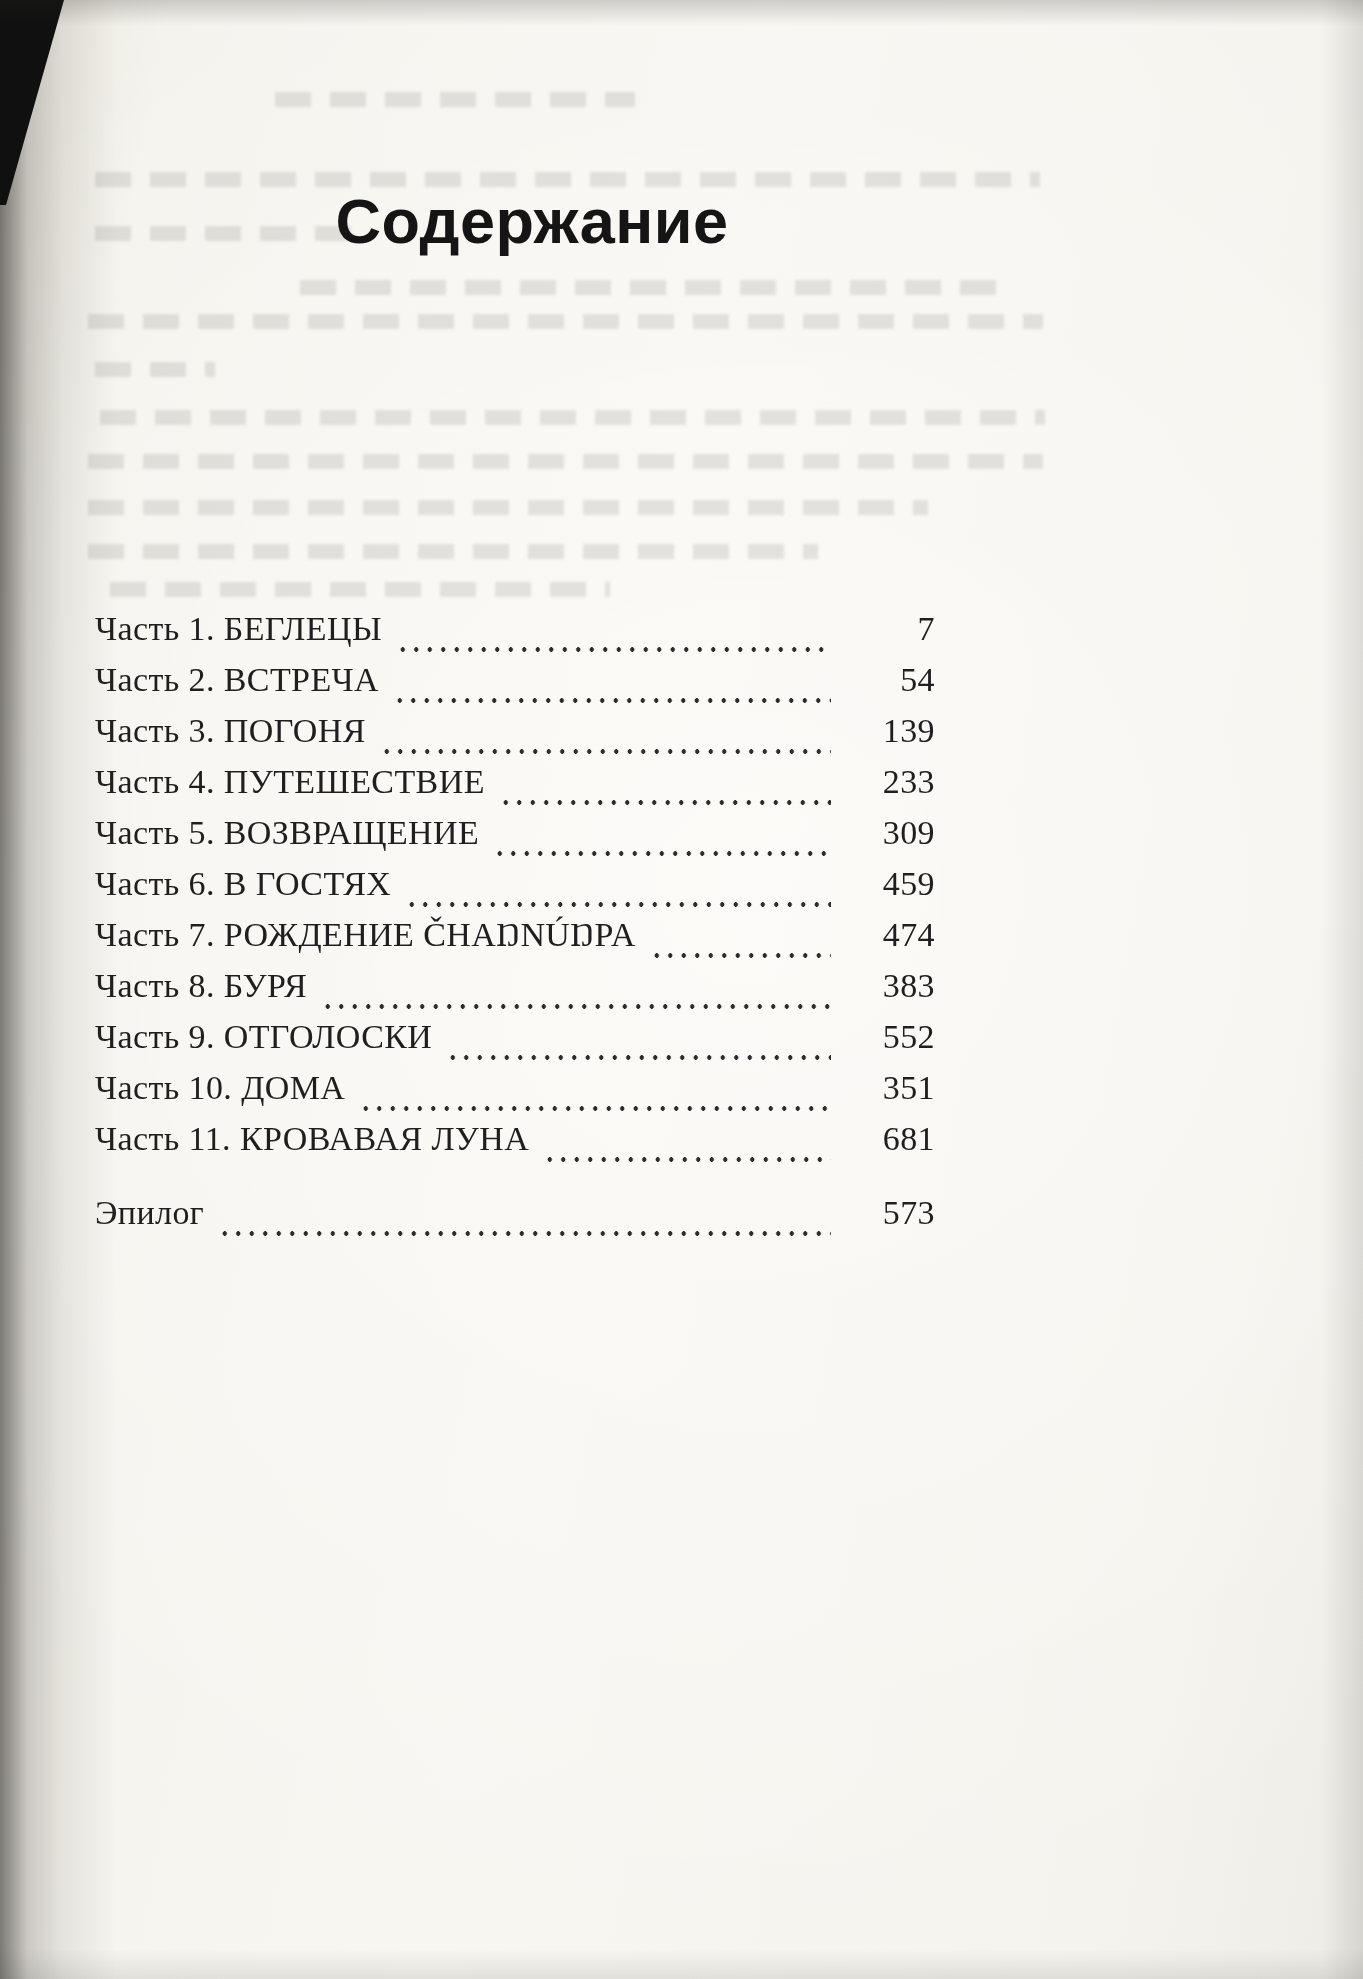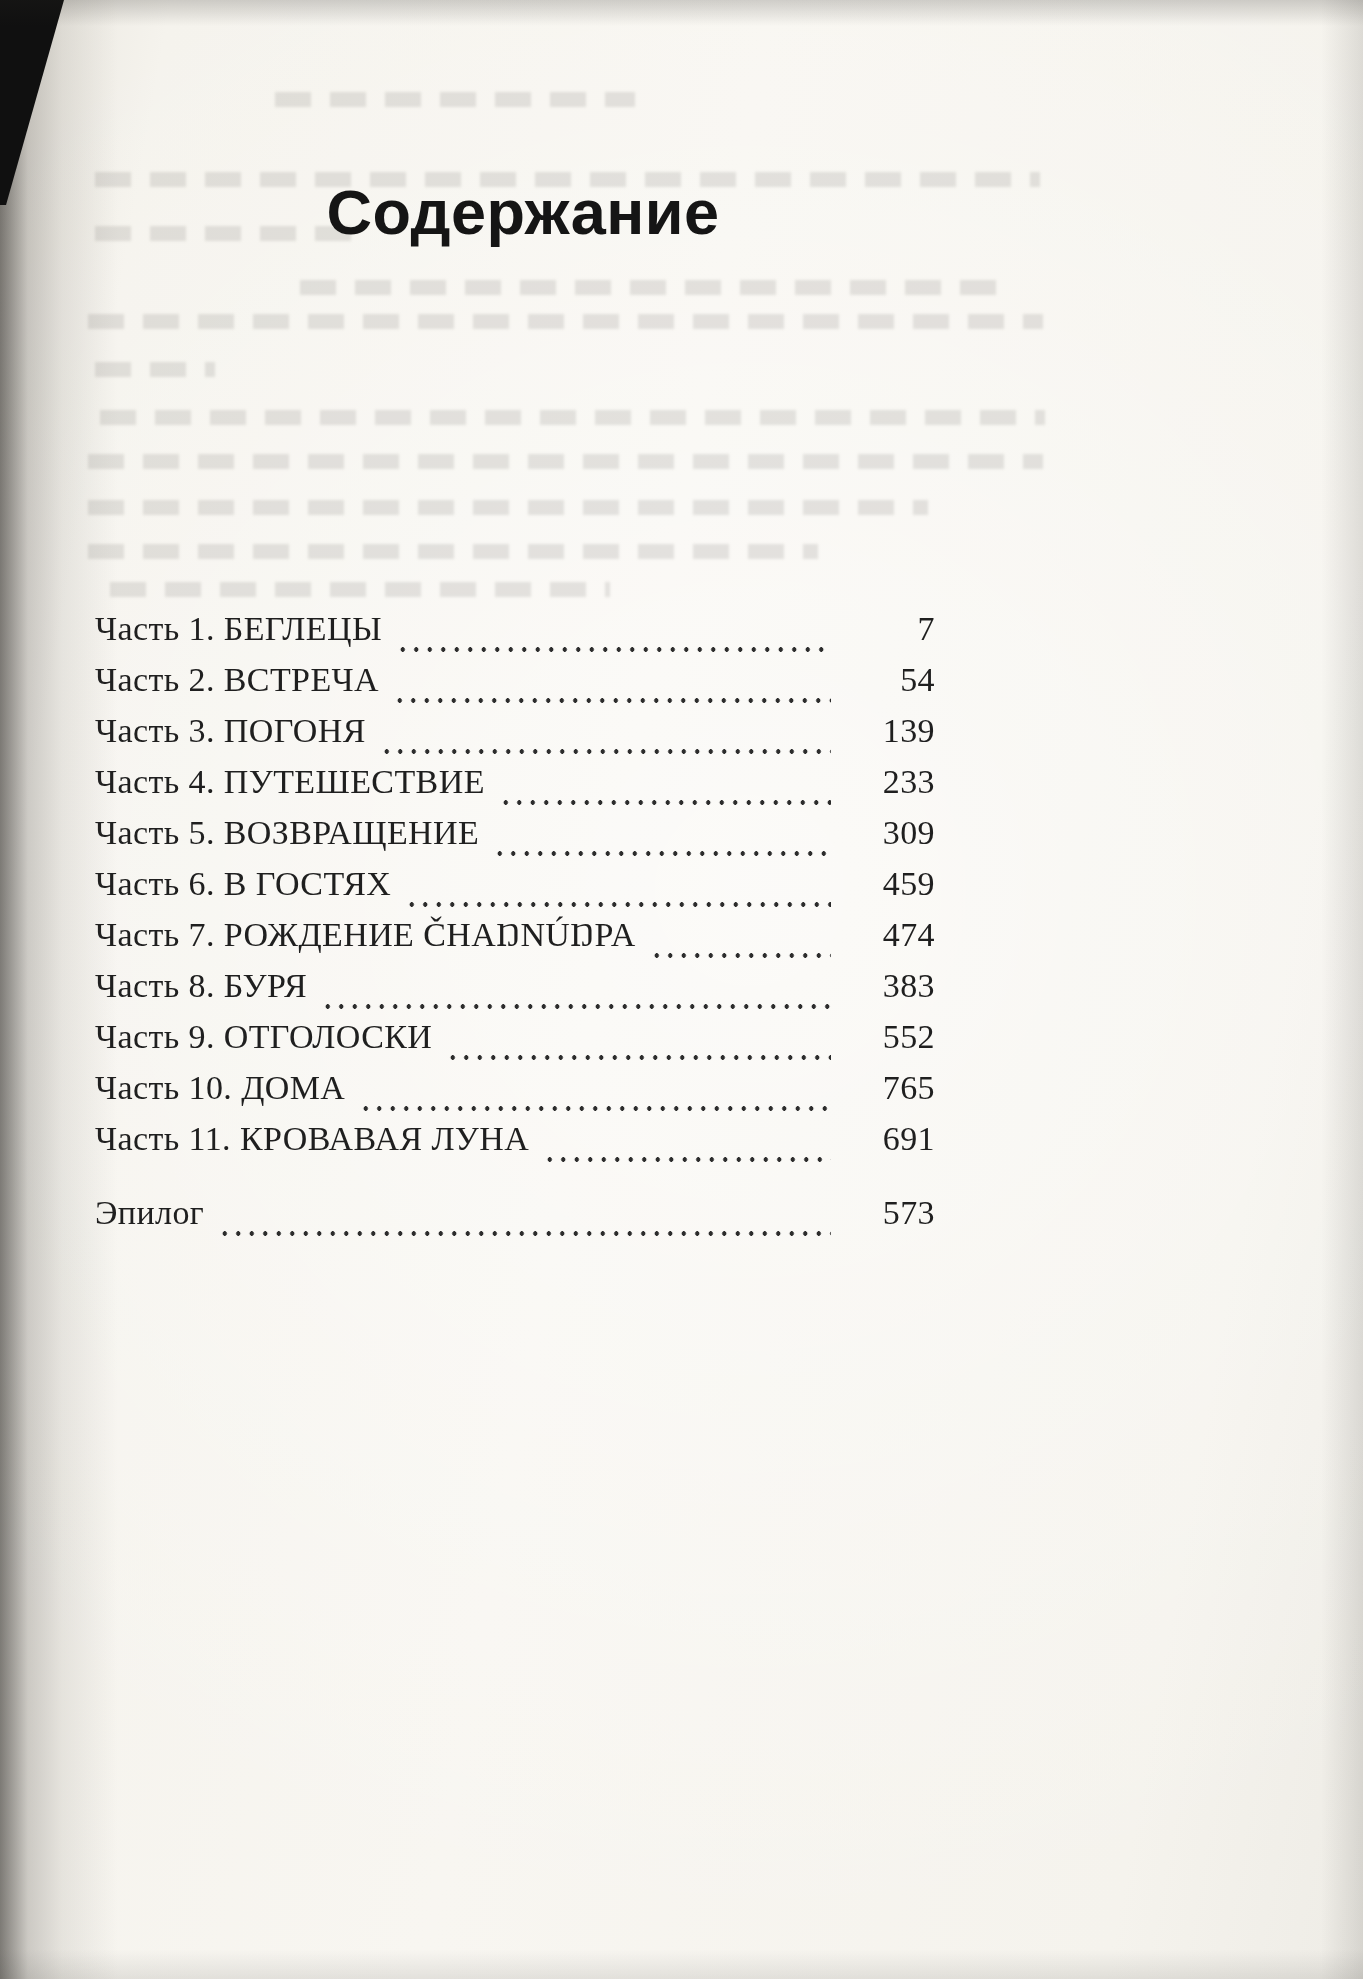--- a/index.html
+++ b/index.html
@@ -73,21 +73,21 @@
       rgba(92,90,84,0.30) 0px, rgba(92,90,84,0.30) 36px,
       rgba(0,0,0,0) 36px, rgba(0,0,0,0) 55px);
     pointer-events: none;
   }
 
   .title {
     position: absolute;
     top: 168px;
     left: 95px;
     width: 840px;
-    margin: 8px;
+    margin: 17px;
     text-align: center;
     font-family: "Liberation Sans", sans-serif;
     font-weight: 700;
     font-size: 63px;
     letter-spacing: 0.5px;
     color: #151515;
   }
 
   .toc {
     position: absolute;
@@ -201,27 +201,27 @@
 
   <div class="row">
     <span class="label">Часть 9. ОТГОЛОСКИ</span>
     <span class="leader"></span>
     <span class="num">552</span>
   </div>
 
   <div class="row">
     <span class="label">Часть 10. ДОМА</span>
     <span class="leader"></span>
-    <span class="num">765</span>
+    <span class="num">351</span>
   </div>
 
   <div class="row">
     <span class="label">Часть 11. КРОВАВАЯ ЛУНА</span>
     <span class="leader"></span>
-    <span class="num">691</span>
+    <span class="num">681</span>
   </div>
 
   <div class="row epilogue">
     <span class="label">Эпилог</span>
     <span class="leader"></span>
     <span class="num">573</span>
   </div>
 </div>
   </div>
 

